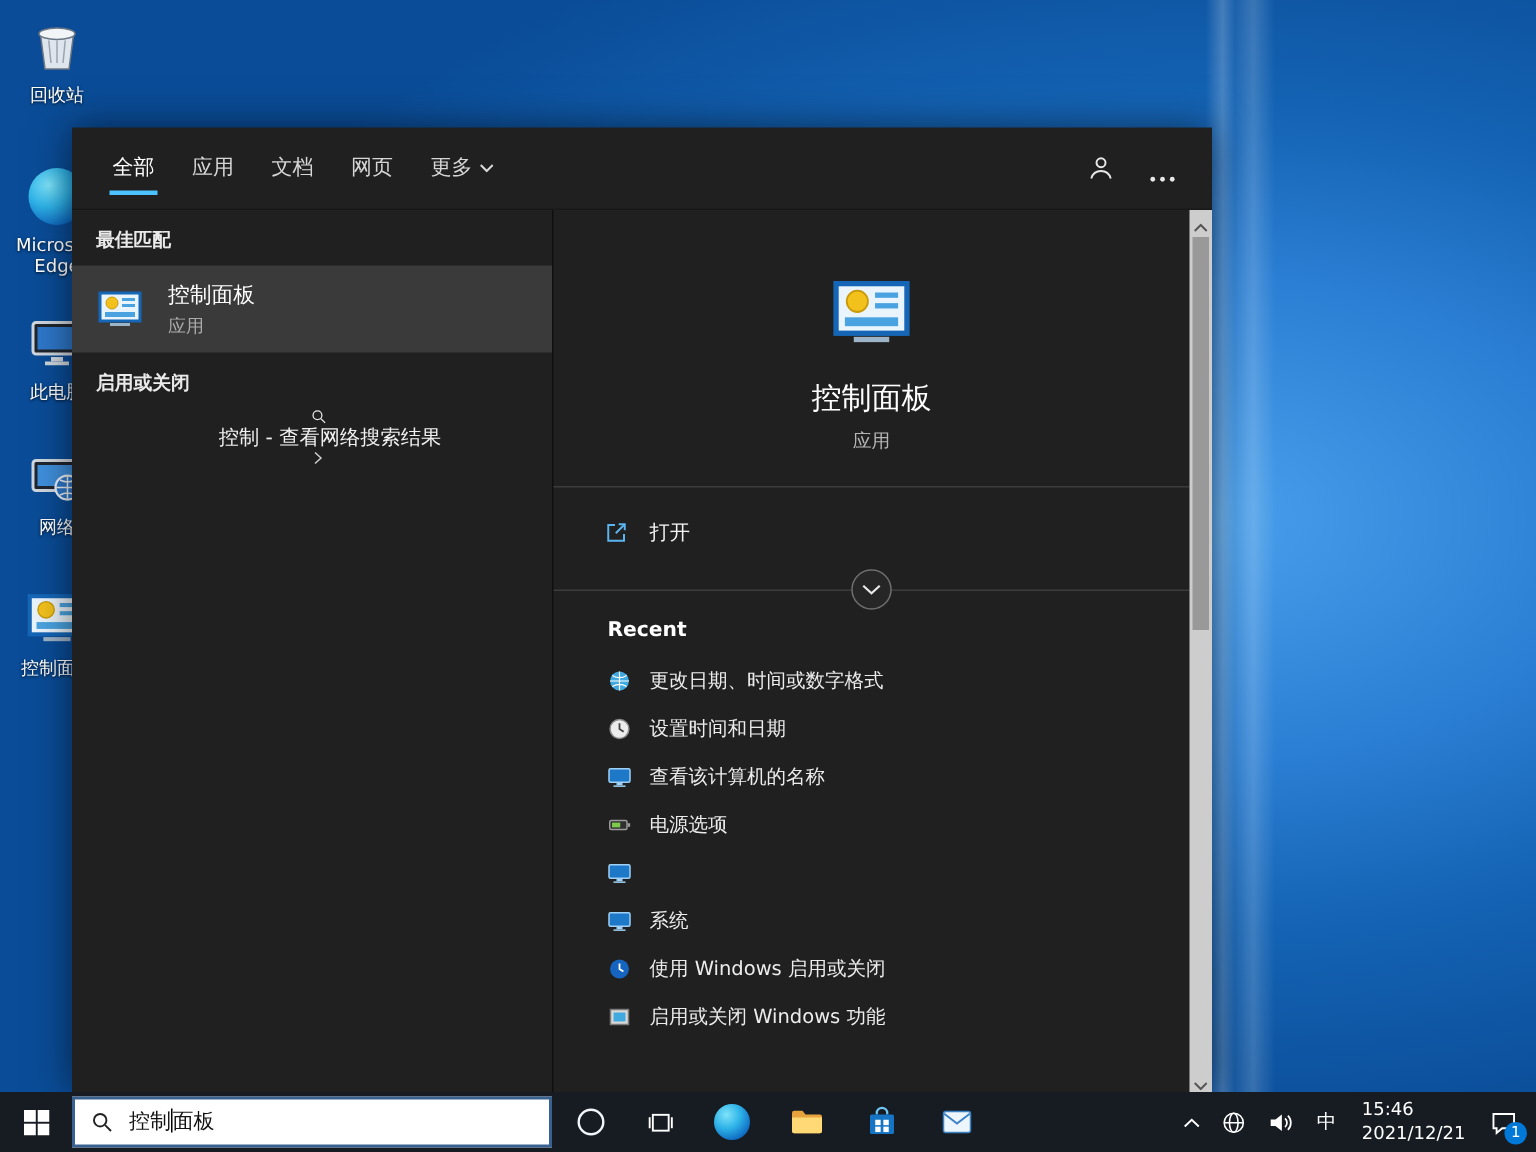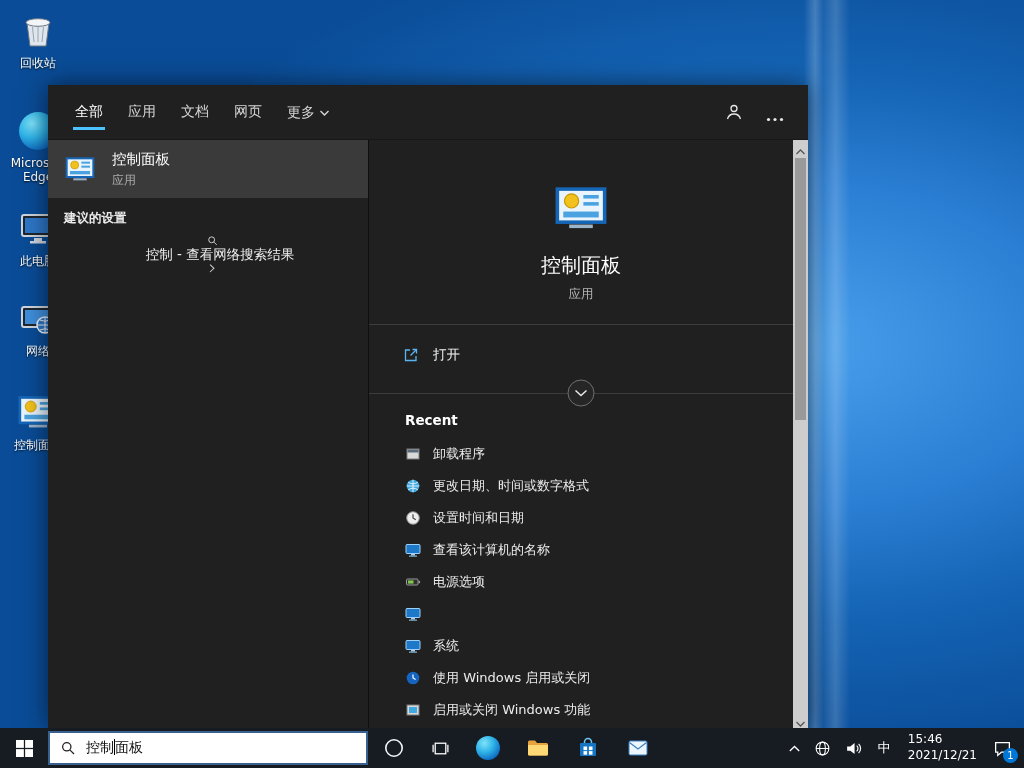--- a/index.html
+++ b/index.html
@@ -146,37 +146,38 @@
             <circle cx="2.5" cy="2.5" r="1.6"></circle>
             <circle cx="9" cy="2.5" r="1.6"></circle>
             <circle cx="15.5" cy="2.5" r="1.6"></circle>
           </svg>
       </span>
     </div>
 
     <div id="panel-body">
 
       <div id="left-col">
+        <div class="sec-hdr">最佳匹配</div>
 
         <div id="best-item">
           <svg width="32" height="30" viewBox="0 0 48 44">
             <rect x="4" y="6" width="40" height="28" fill="#eaf4fc" stroke="#1566b7" stroke-width="3"></rect>
             <circle cx="16" cy="16" r="6" fill="#f2c11c" stroke="#c99a0a"></circle>
             <rect x="26" y="11" width="13" height="3" fill="#4aa3e0"></rect>
             <rect x="26" y="17" width="13" height="3" fill="#4aa3e0"></rect>
             <rect x="9" y="25" width="30" height="5" fill="#4aa3e0"></rect>
             <rect x="14" y="36" width="20" height="3" fill="#9db3c8"></rect>
           </svg>
           <div class="bm-text">
             <div class="bm-title">控制面板</div>
             <div class="bm-sub">应用</div>
           </div>
         </div>
 
-        <div class="sec-hdr">建议的设置</div>
+        <div class="sec-hdr">启用或关闭</div>
 
         <div id="web-item">
           <svg width="17" height="17" viewBox="0 0 20 20" fill="none" stroke="#e8e8e8" stroke-width="1.5">
               <circle cx="8.5" cy="8.5" r="5.2"></circle>
               <path d="M12.6 12.6L17.5 17.5"></path>
             </svg>
           <span class="wi-text">控制 - 查看网络搜索结果</span>
           <svg width="8" height="13" viewBox="0 0 8 13">
               <path d="M1 1l6 5.5L1 12" fill="none" stroke="#cfcfcf" stroke-width="1.5"></path>
             </svg>
@@ -212,27 +213,20 @@
         <div id="expander">
           <svg width="28" height="28" viewBox="0 0 28 28">
               <circle cx="14" cy="14" r="13" fill="#262626" stroke="#6e6e6e"></circle>
               <path d="M8.5 11.5l5.5 5 5.5-5" fill="none" stroke="#e8e8e8" stroke-width="1.5"></path>
             </svg>
         </div>
 
         <div id="recent-hdr">Recent</div>
 
         <div id="recent-list">
-          <div class="r-item">
-            <svg class="ri-ico" viewBox="0 0 16 16">
-                <rect x="2" y="3" width="12" height="10" fill="#d9d9d9" stroke="#7a7a7a"></rect>
-                <rect x="2.5" y="3.5" width="11" height="3" fill="#5a6a78"></rect>
-              </svg>
-            <span class="ri-label">卸载程序</span>
-          </div>
           <div class="r-item">
             <svg class="ri-ico" viewBox="0 0 16 16">
                 <circle cx="8" cy="8" r="6.3" fill="#3fa9e0"></circle>
                 <path d="M1.7 8h12.6M8 1.7v12.6M3.2 4.3a9 9 0 0 0 9.6 0M3.2 11.7a9 9 0 0 1 9.6 0" stroke="#fff" stroke-width="0.8" fill="none"></path>
               </svg>
             <span class="ri-label">更改日期、时间或数字格式</span>
           </div>
           <div class="r-item">
             <svg class="ri-ico" viewBox="0 0 16 16">
                 <circle cx="8" cy="8" r="6.3" fill="#ececec" stroke="#8a8a8a"></circle>

